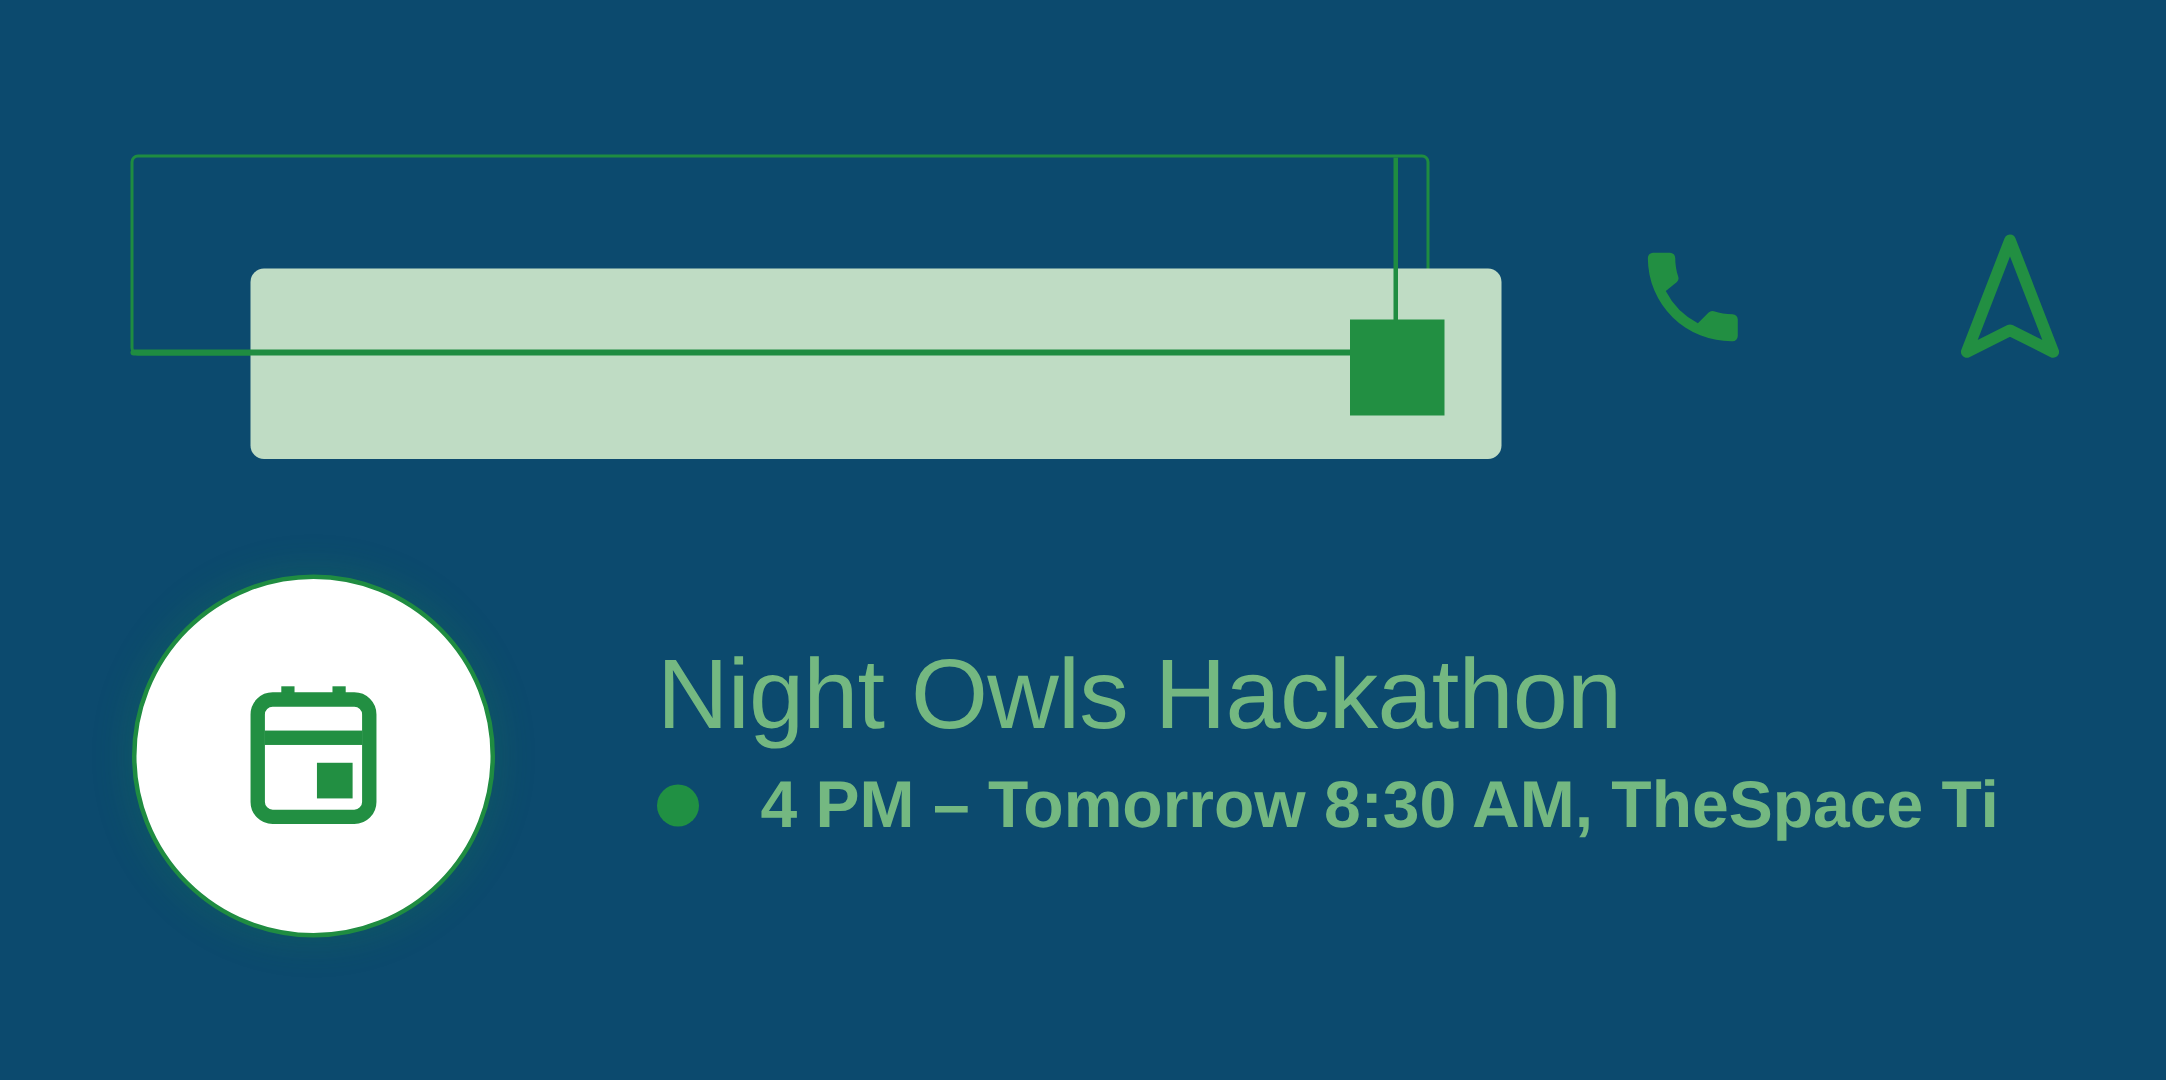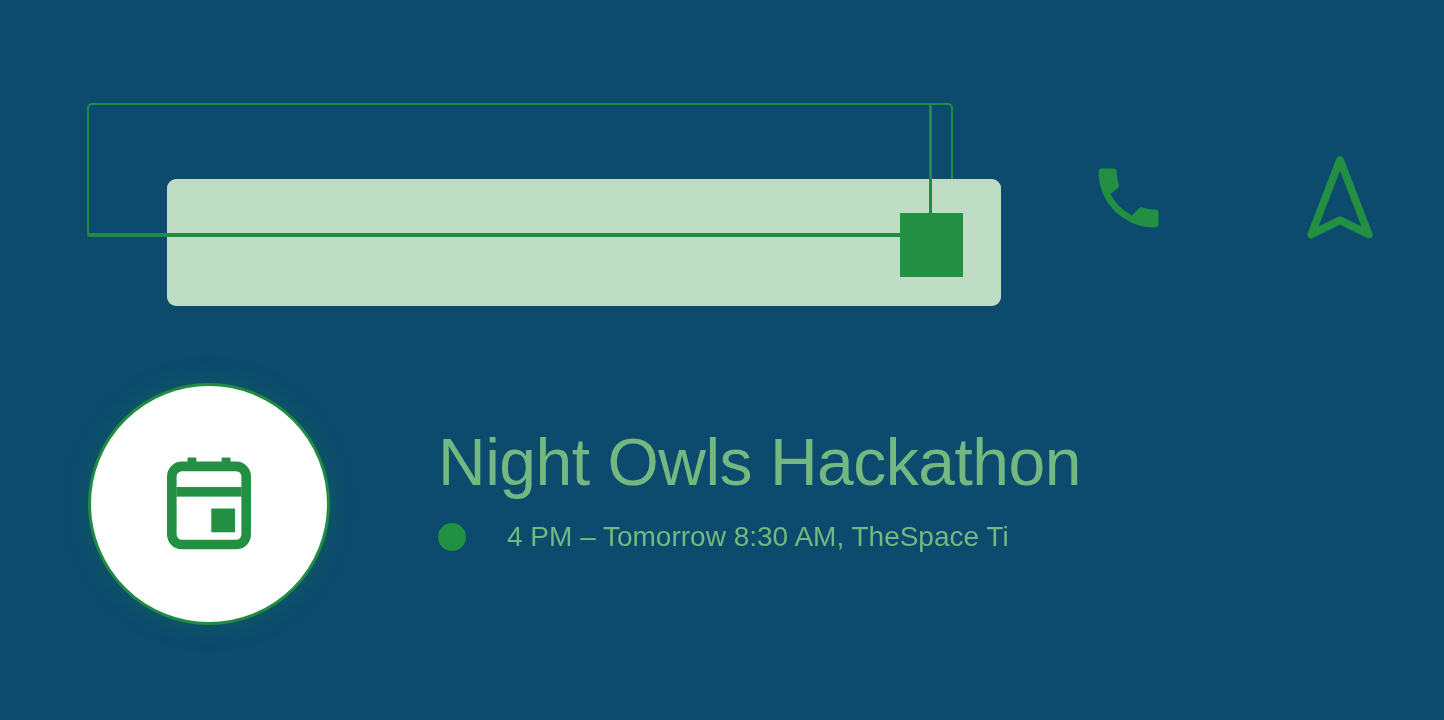--- a/index.html
+++ b/index.html
@@ -143,23 +143,23 @@
   .sub-bullet {
     flex: 0 0 auto;
     width: 28px;
     height: 28px;
     border-radius: 50%;
     background: #209043;
     margin-right: 41px;
   }
 
   .event-sub {
-    font-size: 28px;
+    font-size: 44px;
     line-height: 54px;
-    font-weight: 400;
+    font-weight: 700;
     color: #74b881;
     white-space: nowrap;
   }
 </style>
 </head>
 <body>
 
 <div id="screen">
 
   <div>

